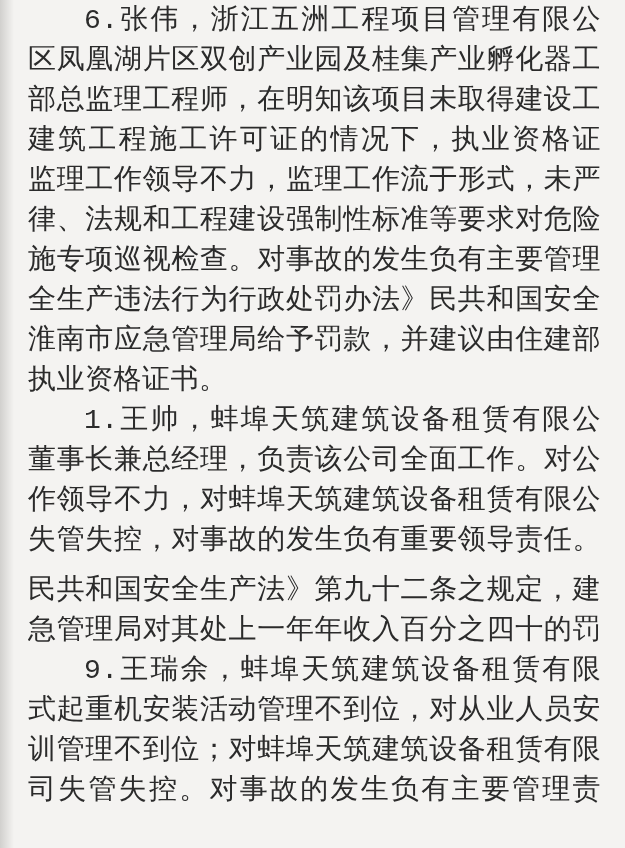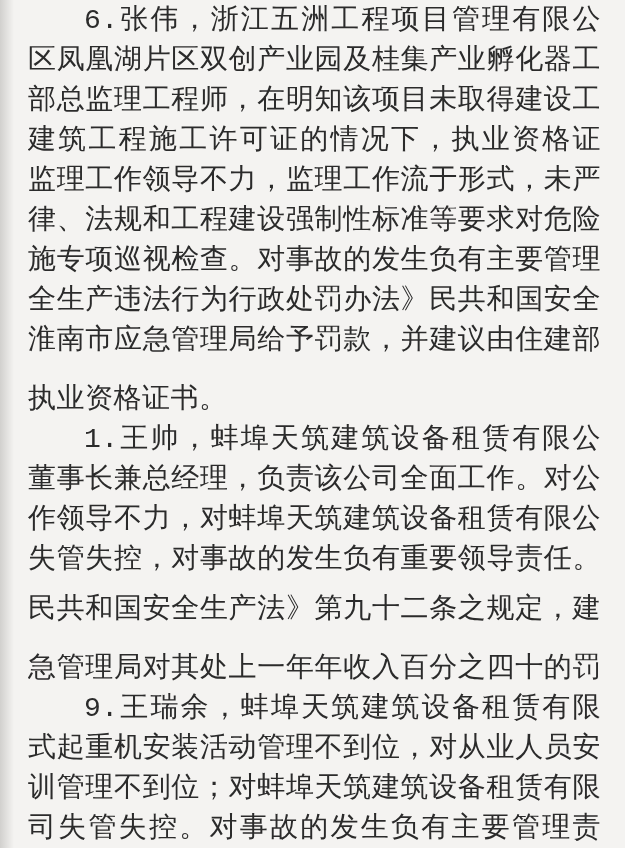--- a/index.html
+++ b/index.html
@@ -36,21 +36,21 @@
     line-height: 40px;
     height: 40px;
     letter-spacing: 0.5px;
     text-align: justify;
     text-align-last: justify;
     text-justify: inter-character;
     overflow: hidden;
     font-family: Liberation Mono, monospace;
   }
   .line.indent { text-indent: 2em; }
-  .line.end { text-align-last: left; margin-top: 19px; }
+  .line.end { text-align-last: left; }
   .line.gap { margin-top: 10px; }
 </style>
 </head>
 <body style="--page-bg: #f4f3f1; --ink: #2b2b2b;">
 
 <div class="scan-vignette"></div>
 <div class="page">
   <div>
       <div class="paragraph">
         <div class="line indent">6.张伟，浙江五洲工程项目管理有限公司凤台经济开发</div>

